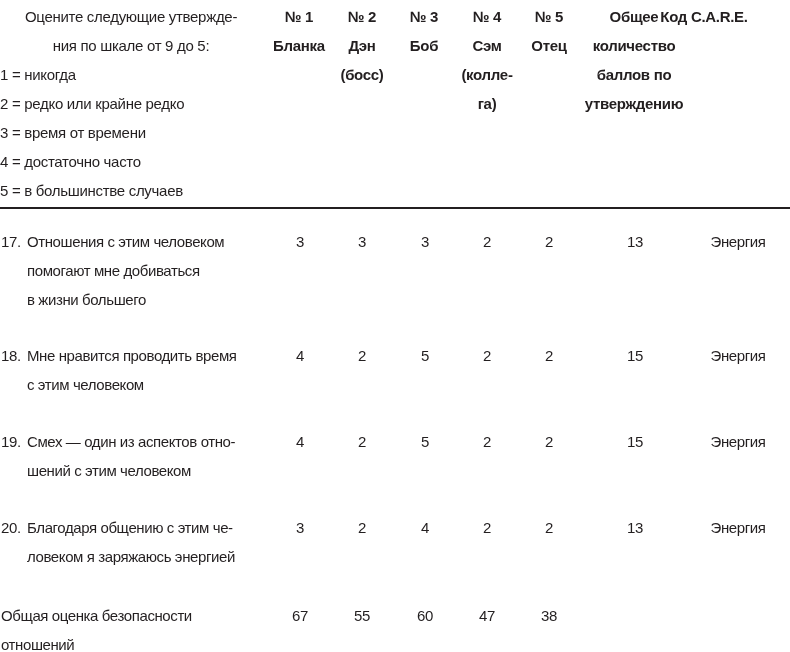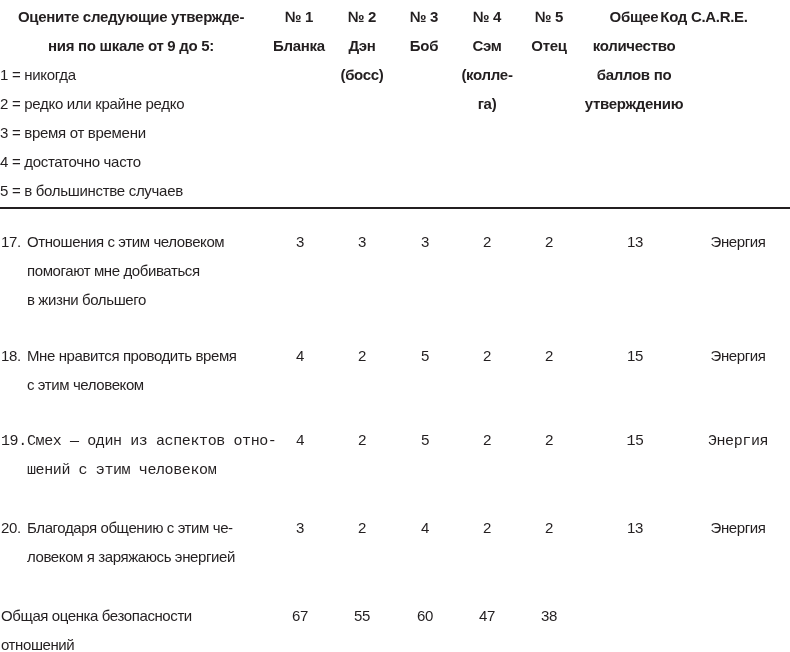--- a/index.html
+++ b/index.html
@@ -24,21 +24,21 @@
       font-size: 15px;
       line-height: 29px;
       letter-spacing: -0.3px;
     }
     .intro-title {
       position: absolute;
       left: 0;
       top: 2px;
       width: 262px;
       text-align: center;
-      font-weight: bold;
+      font-weight: normal;
       font-size: 15px;
       line-height: 29px;
       letter-spacing: -0.3px;
     }
     .scale-line {
       position: absolute;
       left: 0;
       font-size: 15px;
       line-height: 29px;
       letter-spacing: -0.3px;
@@ -161,21 +161,21 @@
 с этим человеком</span>
   <span class="cell c1">4</span>
   <span class="cell c2">2</span>
   <span class="cell c3">5</span>
   <span class="cell c4">2</span>
   <span class="cell c5">2</span>
   <span class="cell ctot">15</span>
   <span class="cell ccode">Энергия</span>
 </div>
 
-<div class="row" style="top:427px; height:60px;font-family:Liberation Mono, monospace;">
+<div class="row" style="top:427px; height:60px;">
   <span class="stmt-num">19.</span>
   <span class="stmt-text">Смех — один из аспектов отно-
 шений с этим человеком</span>
   <span class="cell c1">4</span>
   <span class="cell c2">2</span>
   <span class="cell c3">5</span>
   <span class="cell c4">2</span>
   <span class="cell c5">2</span>
   <span class="cell ctot">15</span>
   <span class="cell ccode">Энергия</span>

